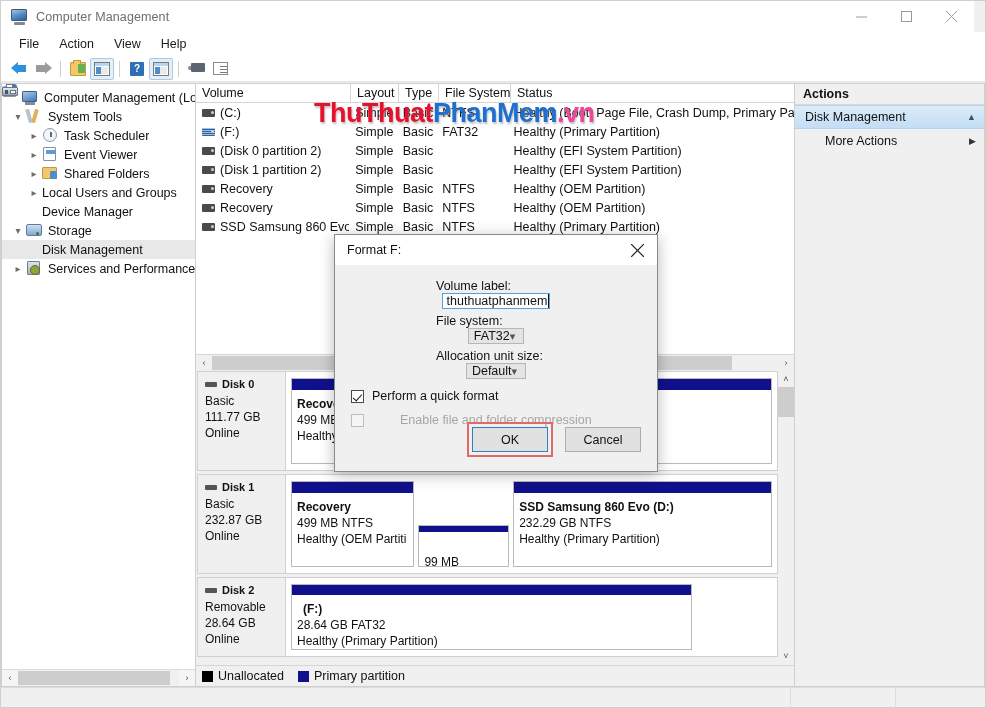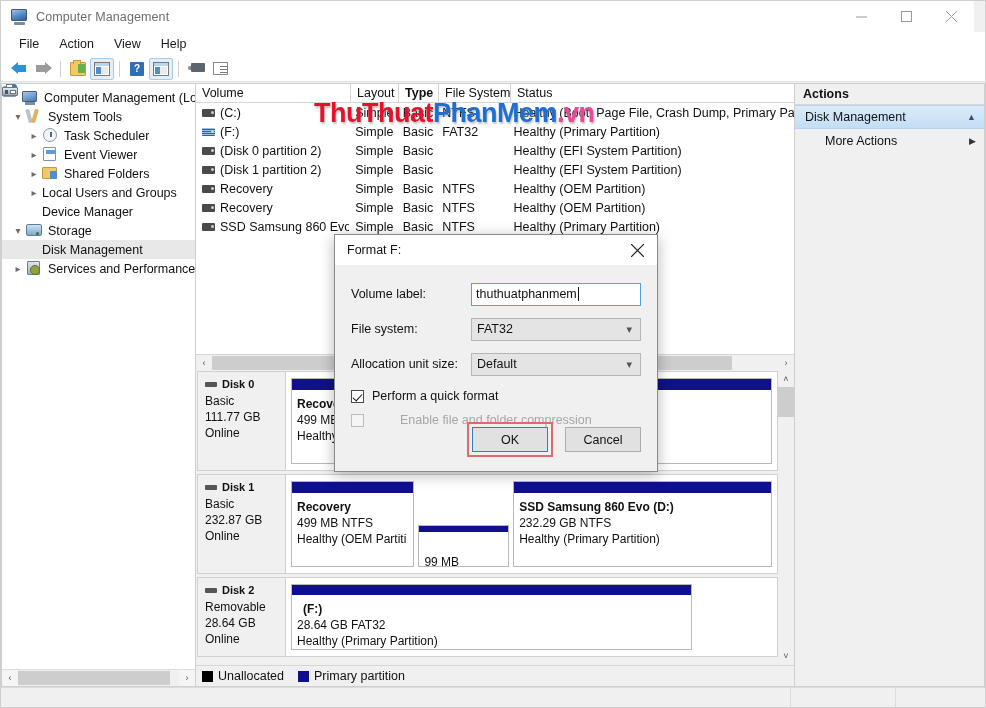--- a/index.html
+++ b/index.html
@@ -211,21 +211,21 @@
   
   .dialog {
     position:absolute; left:333px; top:233px; width:324px; height:238px;
     background:#f0f0f0; border:1px solid #8a8a8a;
     box-shadow: 0 3px 14px rgba(0,0,0,.28);
   }
   .dlg-title { height:30px; background:#fff; display:flex; align-items:center; padding-left:12px;}
   .dlg-title-text{ font-size:12.5px; color:#111;}
   .dlg-close{ margin-left:auto; width:40px; height:30px; display:flex; align-items:center; justify-content:center; color:#333;}
   .dlg-body { padding:14px 16px 0 16px; }
-  .frow { display:flex; align-items:center; height:30px; margin-bottom:5px;}
+  .frow { display:flex; align-items:center; height:30px; margin-bottom:5px;flex-direction:column;}
   .flabel { width:120px; font-size:12.5px; color:#111;}
   .finput {
     flex:1; height:23px; background:#fff; border:1px solid #4ea3e0;
     display:flex; align-items:center; padding-left:4px; font-size:12.5px; color:#111; position:relative;
   }
   .caret { display:inline-block; width:1px; height:14px; background:#111; margin-left:1px;}
   .fselect {
     flex:1; height:23px; background:#e4e4e4; border:1px solid #b6b6b6;
     display:flex; align-items:center; padding-left:5px; font-size:12.5px; color:#111;
   }
@@ -431,21 +431,21 @@
       </div>
     </div>
 
     <div class="pane-mid">
 
       <div class="list-wrap">
 
         <div class="lheader">
           <div class="lhcell" style="width:155px;">Volume</div>
           <div class="lhcell" style="width:48px;">Layout</div>
-          <div class="lhcell" style="width:40px;font-weight:bold;">Type</div>
+          <div class="lhcell" style="width:40px;">Type</div>
           <div class="lhcell" style="width:72px;">File System</div>
           <div class="lhcell" style="width:275px;border-right:none;">Status</div>
         </div>
 
         <div class="lrow">
           <div class="lcell" style="width:155px;display:flex;align-items:center;">
               <span class="vol-ico"></span>
               <span>(C:)</span>
             </div>
           <div class="lcell" style="width:48px;">Simple</div>

